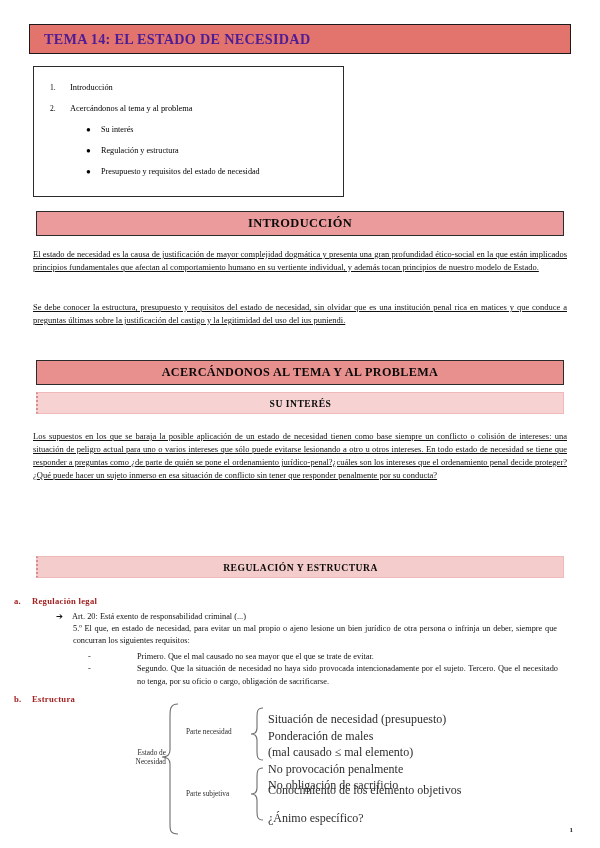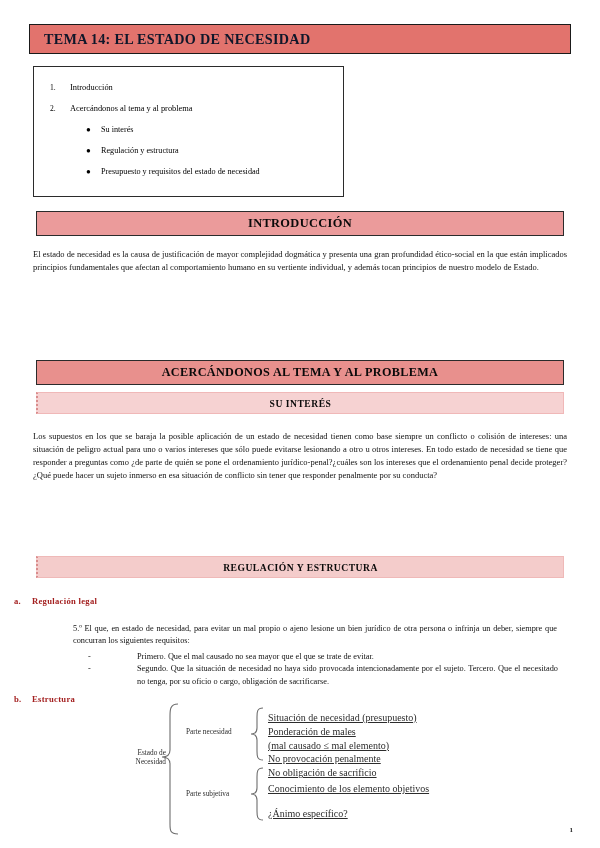--- a/index.html
+++ b/index.html
@@ -36,21 +36,21 @@
     border: 1.4px solid #1a1a1a;
     box-sizing: border-box;
     display: flex;
     align-items: center;
     padding-left: 14px;
   }
   .title-bar .title-text {
     font-size: 14.2px;
     font-weight: bold;
     letter-spacing: 0.3px;
-    color: #0f172a;
+    color: #4c1d95;
     font-family: "Liberation Serif", "DejaVu Serif", serif;
   }
 
   
   .outline-box {
     position: absolute;
     left: 33px;
     top: 66px;
     width: 311px;
     height: 131px;
@@ -153,20 +153,21 @@
 
   
   .para {
     position: absolute;
     left: 33px;
     width: 534px;
     font-size: 8.5px;
     line-height: 1.52;
     text-align: justify;
     color: #101010;
+    text-decoration: underline;
   }
   .para.p-intro-1 { top: 248px; }
   .para.p-intro-2 { top: 301px; }
   .para.p-interes-1 { top: 430px; }
   .para.p-interes-2 { top: 518px; }
 
   
   .lettered {
     position: absolute;
     left: 14px;
@@ -242,25 +243,24 @@
   .dg-root {
     left: 0px;
     top: 48px;
     width: 48px;
     text-align: right;
   }
   .dg-obj { left: 68px; top: 27px; }
   .dg-subj { left: 68px; top: 89px; }
   .dg-items {
     position: absolute;
-    font-size: 10px;
+    font-size: 12px;
     line-height: 1.38;
     color: #2c2c2c;
     white-space: nowrap;
-    text-decoration: underline;
   }
   .dg-items-obj { left: 150px; top: 11px; }
   .dg-items-subj { left: 150px; top: 82px; }
   .dg-items-subj .sp { display: block; height: 11px; }
 
   
   .page-num {
     position: absolute;
     right: 27px;
     bottom: 14px;
@@ -303,39 +303,43 @@
         <span>Presupuesto y requisitos del estado de necesidad</span>
       </li>
     </ul>
   </div>
 
   <div class="sec-bar bar-intro">
     <span class="sec-text">INTRODUCCIÓN</span>
   </div>
 
   <div class="para p-intro-1">El estado de necesidad es la causa de justificación de mayor complejidad dogmática y presenta una gran profundidad ético-social en la que están implicados principios fundamentales que afectan al comportamiento humano en su vertiente individual, y además tocan principios de nuestro modelo de Estado.</div>
+  <div class="para p-intro-2">Se debe conocer la estructura, presupuesto y requisitos del estado de necesidad, sin olvidar que es una institución penal rica en matices y que conduce a preguntas últimas sobre la justificación del castigo y la legitimidad del uso del ius puniendi.</div>
 
   <div class="sec-bar bar-acerca">
     <span class="sec-text">ACERCÁNDONOS AL TEMA Y AL PROBLEMA</span>
   </div>
 
   <div class="sec-bar bar-sub">
     <span class="sec-text">SU INTERÉS</span>
   </div>
 
   <div class="para p-interes-1">Los supuestos en los que se baraja la posible aplicación de un estado de necesidad tienen como base siempre un conflicto o colisión de intereses: una situación de peligro actual para uno o varios intereses que sólo puede evitarse lesionando a otro u otros intereses. En todo estado de necesidad se tiene que responder a preguntas como ¿de parte de quién se pone el ordenamiento jurídico-penal?¿cuáles son los intereses que el ordenamiento penal decide proteger?¿Qué puede hacer un sujeto inmerso en esa situación de conflicto sin tener que responder penalmente por su conducta?</div>
 
   <div class="sec-bar bar-regul">
     <span class="sec-text">REGULACIÓN Y ESTRUCTURA</span>
   </div>
 
   <div class="lettered sec-a">
     <span class="ltr">a.</span><span>Regulación legal</span>
   </div>
 
+  <div class="arrow-item">
+    <span class="arr">➔</span><span>Art. 20: Está exento de responsabilidad criminal (...)</span>
+  </div>
 
   <div class="legal-body">5.º El que, en estado de necesidad, para evitar un mal propio o ajeno lesione un bien jurídico de otra persona o infrinja un deber, siempre que concurran los siguientes requisitos:</div>
 
   <ul class="dash-list">
     <li class="dash-item">
       <span class="dash">-</span>
       <span class="dash-text">Primero. Que el mal causado no sea mayor que el que se trate de evitar.</span>
     </li>
     <li class="dash-item">
       <span class="dash">-</span>

